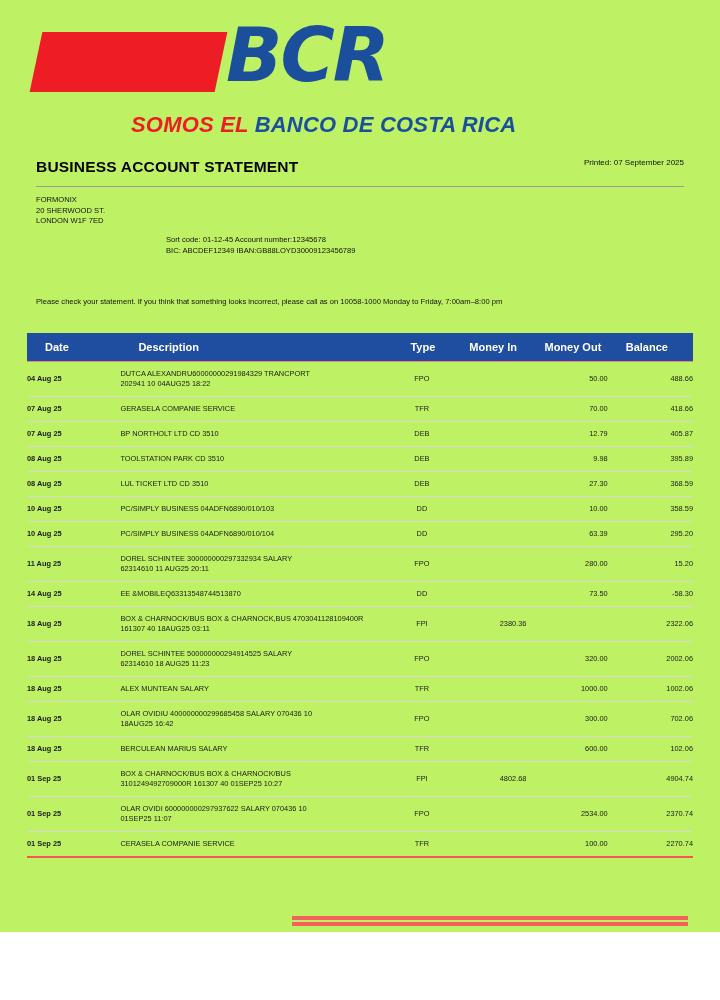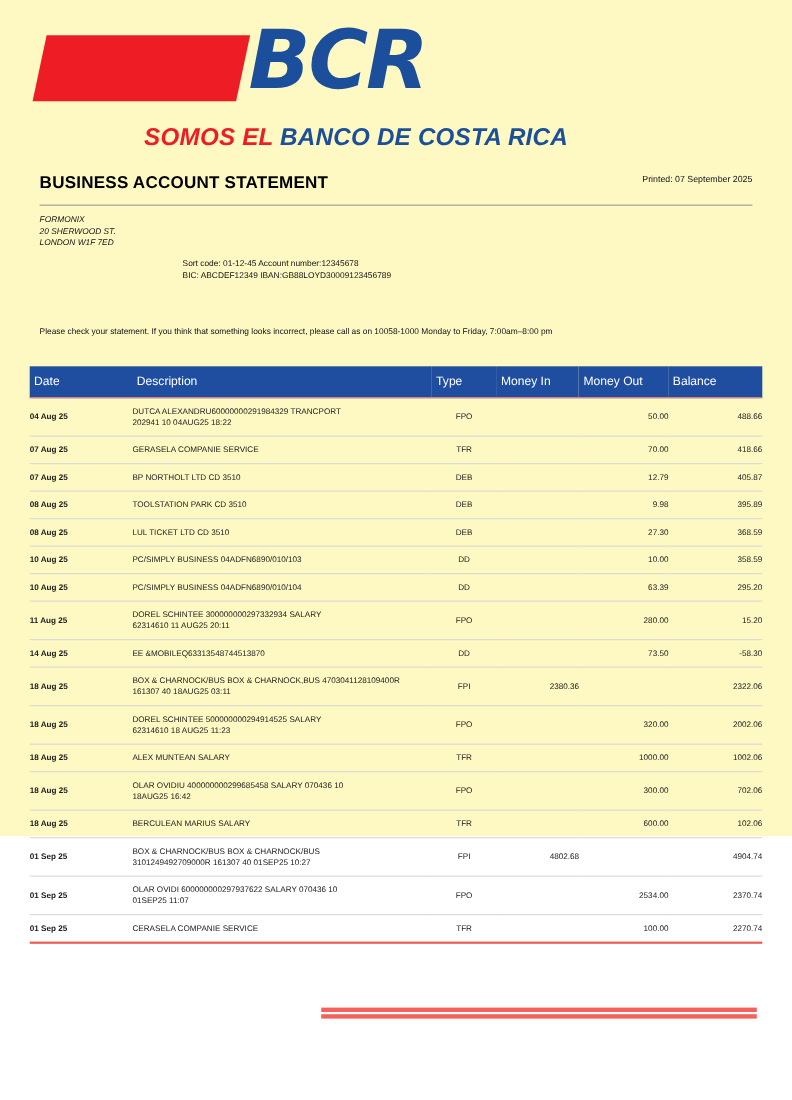--- a/index.html
+++ b/index.html
@@ -9,22 +9,22 @@
     width: 720px;
     height: 1000px;
     background: #ffffff;
     font-family: "Liberation Sans", sans-serif;
     color: #111111;
     overflow: hidden;
   }
   .page {
     position: relative;
     width: 720px;
-    height: 760px;
-    background: #fef9c3;
+    height: 932px;
+    background: #bef264;
   }
 
   
   .logo-block {
     position: absolute;
     left: 36px;
     top: 24px;
     width: 400px;
     height: 120px;
   }
@@ -105,21 +105,21 @@
     position: absolute;
     left: 36px;
     top: 195px;
     width: 648px;
     font-size: 7.6px;
     line-height: 10.5px;
   }
   .info-grid {
     display: flex;
   }
-  .addr-col { width: 130px; font-style: italic; }
+  .addr-col { width: 130px; }
   .acct-col { width: 420px; margin-top: 40px; }
   .addr-col div, .acct-col div { white-space: nowrap; }
 
   .notice-1 {
     position: absolute;
     left: 36px;
     top: 250px;
     font-size: 7.6px;
     color: #111111;
   }
@@ -140,22 +140,22 @@
   }
   table.stmt {
     width: 100%;
     border-collapse: collapse;
     table-layout: fixed;
   }
   table.stmt thead th {
     background: #1f4ea1;
     color: #ffffff;
     font-size: 11px;
-    font-weight: 400;
-    padding: 8px 0 8px 4px;
+    font-weight: 700;
+    padding: 8px 0 8px 18px;
     text-align: left;
     vertical-align: middle;
     border-bottom: 1.5px solid #f0847c;
   }
   th.c-date { padding-left: 10px; width: 92px; }
   th.c-desc { padding-left: 10px; width: 268px; }
   th.c-type { width: 58px; text-align: center; }
   th.c-in   { width: 74px; text-align: right; }
   th.c-out  { width: 80px; text-align: right; padding-right: 14px;}
   th.c-bal  { width: 84px; text-align: right; padding-right: 12px; }

